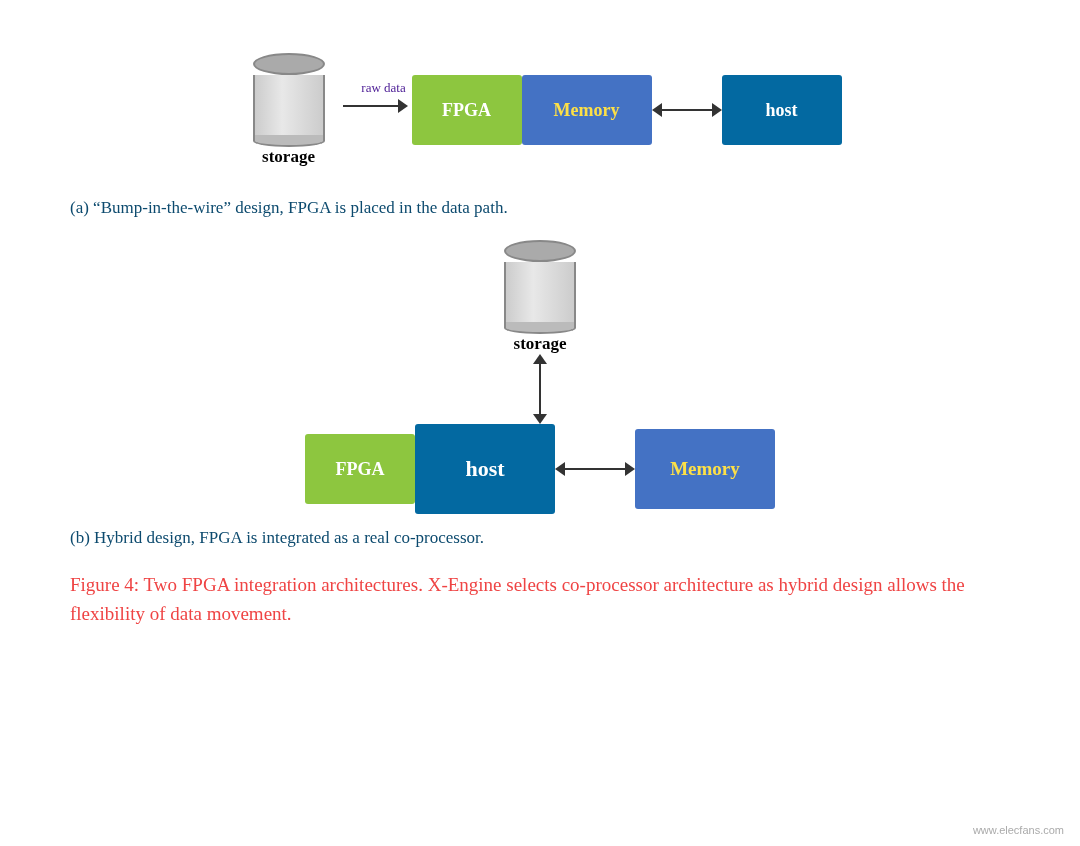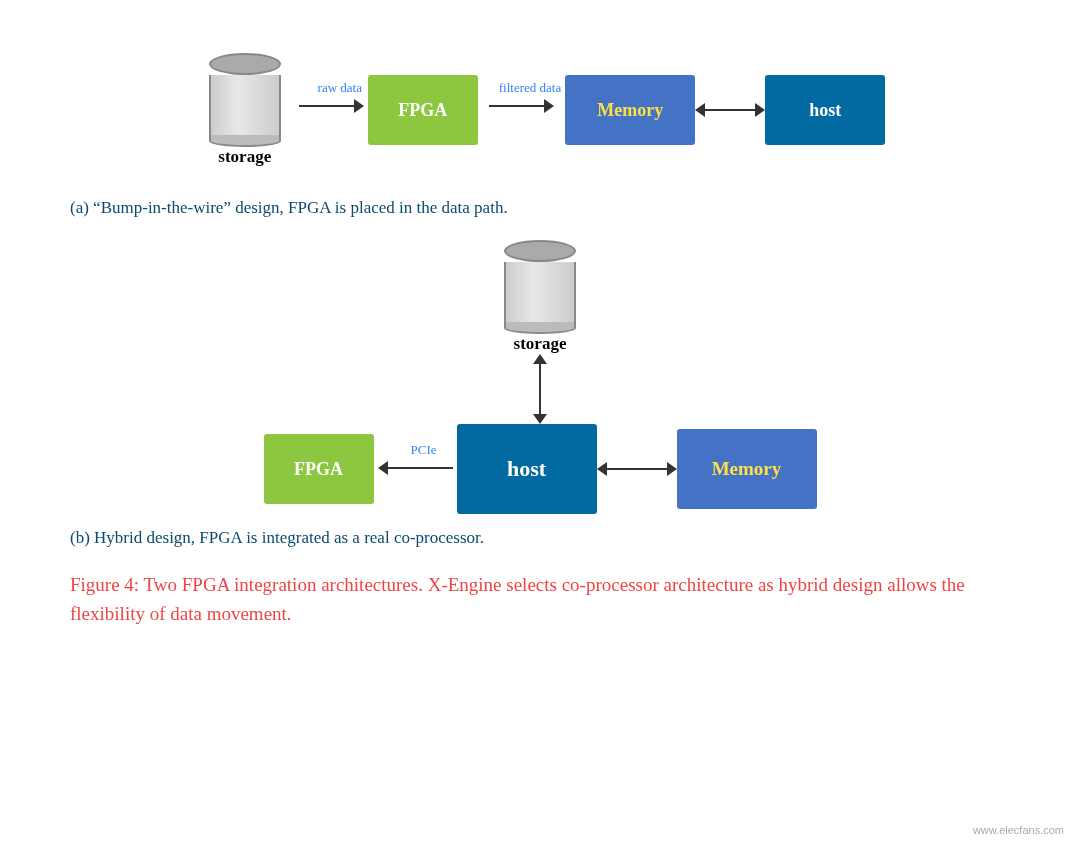--- a/index.html
+++ b/index.html
@@ -81,21 +81,21 @@
     
     .arrow-container {
       display: flex;
       flex-direction: column;
       align-items: center;
       justify-content: center;
       position: relative;
     }
     .arrow-label {
       font-size: 13px;
-      color: #3b82f6;
+      color: #4c1d95;
       margin-bottom: 3px;
       white-space: nowrap;
       margin-left: 17px;
     }
     .arrow-right {
       display: flex;
       align-items: center;
     }
     .arrow-line {
       height: 2px;
@@ -207,27 +207,20 @@
     <div class="arrow-container" style="margin: 0 4px; padding-bottom: 28px;">
       <div class="arrow-label">raw data</div>
       <div class="arrow-right">
         <div class="arrow-line" style="width:55px;"></div>
         <div class="arrow-head-right"></div>
       </div>
     </div>
 
     <div class="box box-green">FPGA</div>
 
-    <div class="arrow-container" style="margin: 0 4px; padding-bottom: 28px;">
-      <div class="arrow-label">filtered data</div>
-      <div class="arrow-right">
-        <div class="arrow-line" style="width:55px;"></div>
-        <div class="arrow-head-right"></div>
-      </div>
-    </div>
 
     <div class="box box-blue">Memory</div>
 
     <div class="arrow-container" style="padding-bottom: 0;">
       <div class="arrow-bidirectional">
         <div class="arrow-head-left"></div>
         <div class="arrow-line" style="width:50px;"></div>
         <div class="arrow-head-right"></div>
       </div>
     </div>
@@ -252,27 +245,20 @@
       <div class="arrow-head-up"></div>
       <div class="arrow-down-line"></div>
       <div class="arrow-head-down"></div>
     </div>
   </div>
 
   <div class="diagram-b-row">
 
     <div class="box box-green" style="width:110px; height:70px;">FPGA</div>
 
-    <div class="arrow-container" style="margin: 0 4px; padding-bottom: 22px;">
-      <div class="arrow-label" style="text-align:center;">PCIe</div>
-      <div class="arrow-right">
-        <div class="arrow-head-left"></div>
-        <div class="arrow-line" style="width:65px;"></div>
-      </div>
-    </div>
 
     <div class="box box-orange" style="width:140px; height:90px; font-size:22px;">host</div>
 
     <div class="arrow-container">
       <div class="arrow-bidirectional">
         <div class="arrow-head-left"></div>
         <div class="arrow-line" style="width:60px;"></div>
         <div class="arrow-head-right"></div>
       </div>
     </div>

